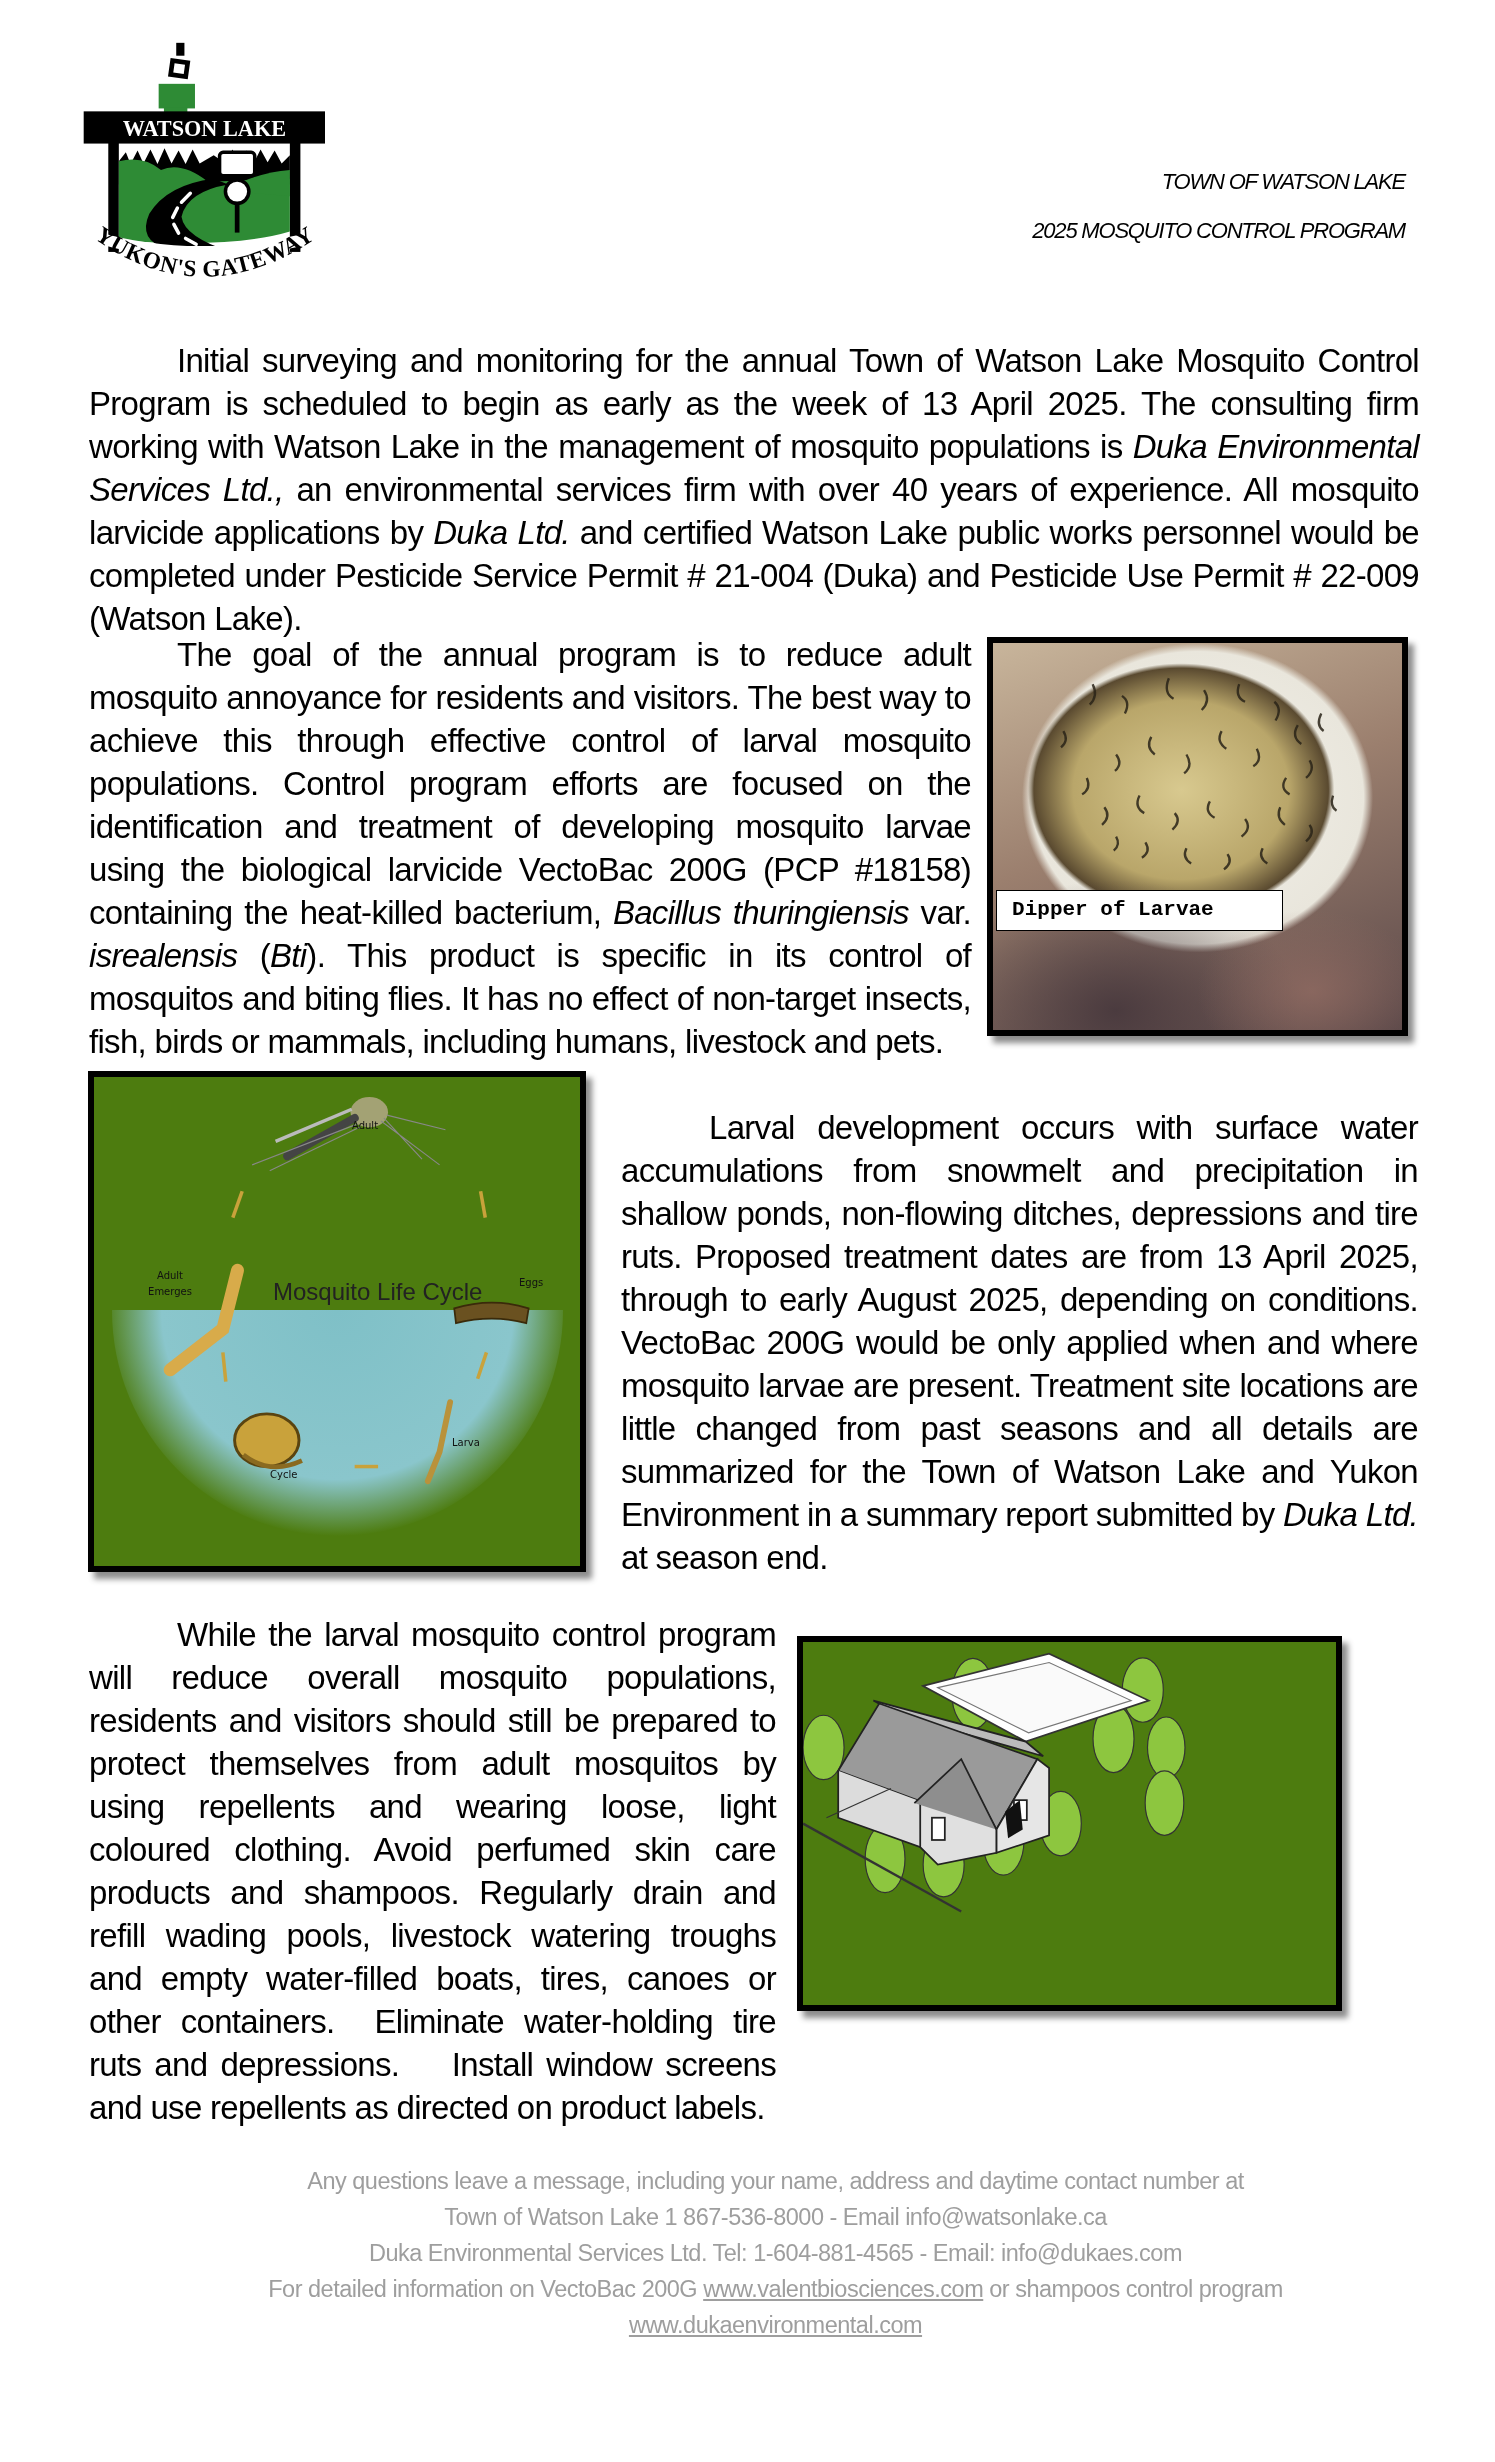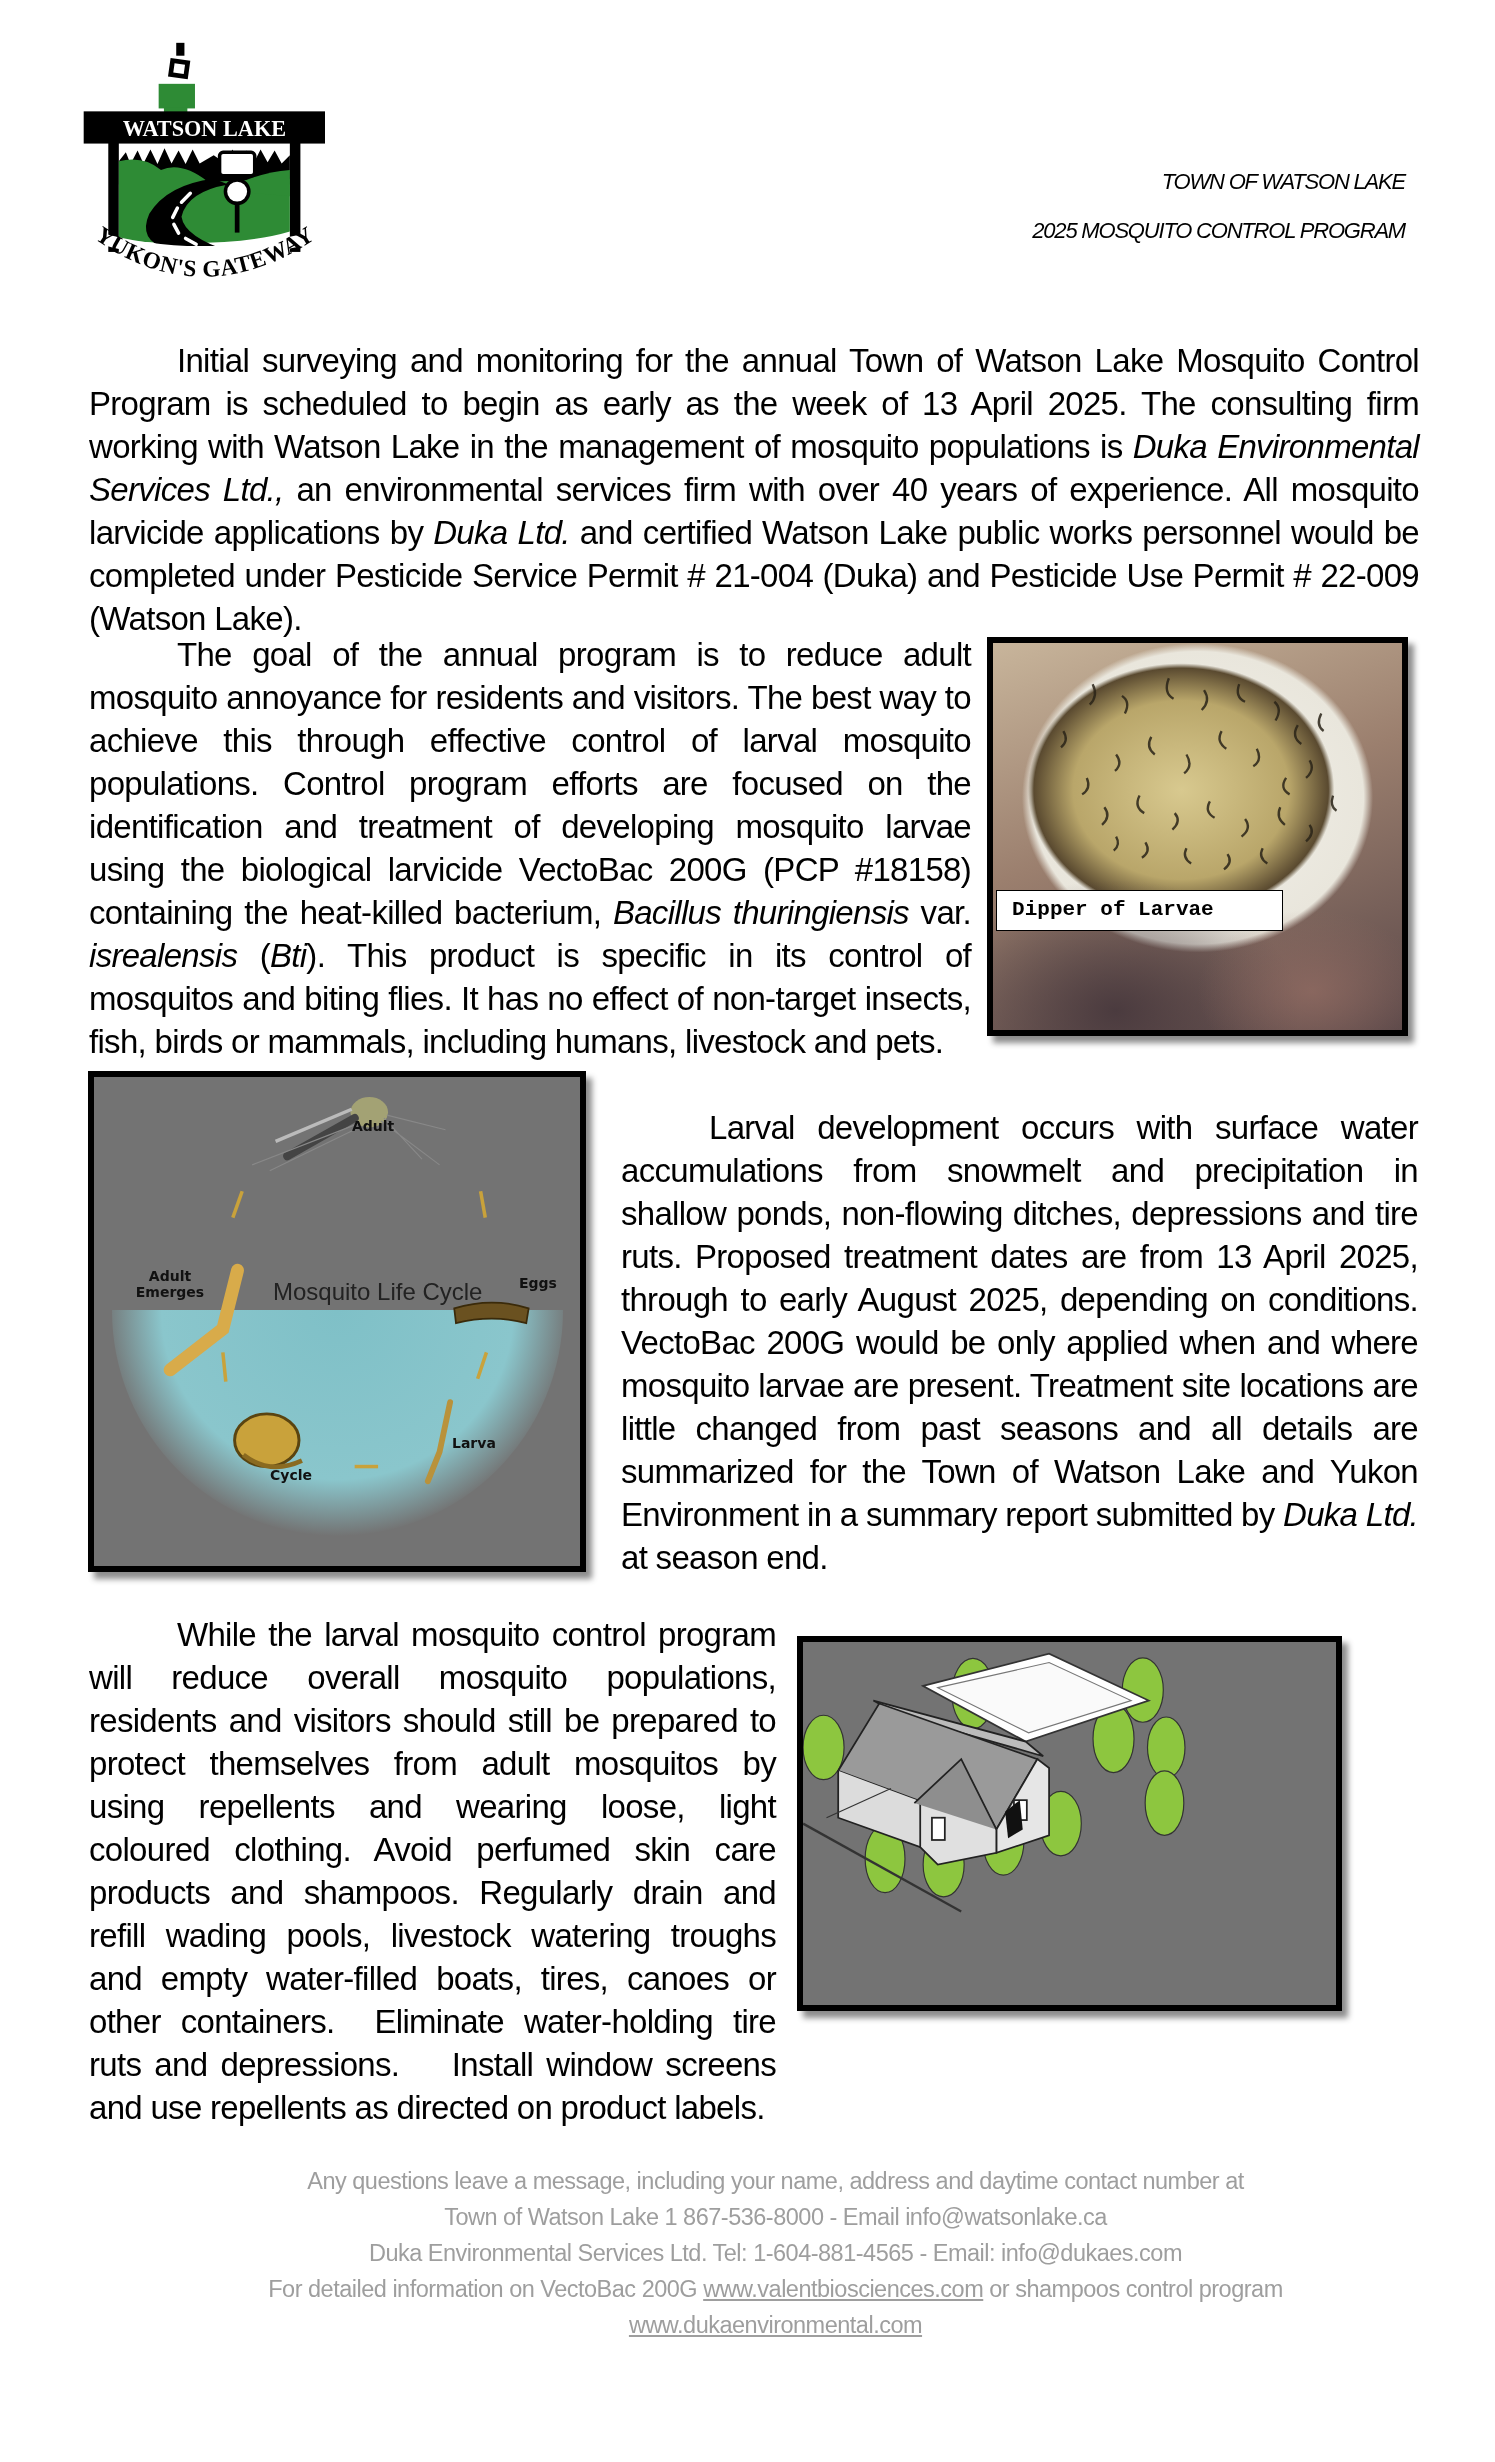--- a/index.html
+++ b/index.html
@@ -2,21 +2,21 @@
 <html style="font-size:9.4px"><head>
 <meta charset="utf-8">
 <style>
   html, body { margin:0; padding:0; background:#ffffff; }
   body { width:1495px; height:2462px; position:relative; overflow:hidden;
          font-family:"Liberation Sans", sans-serif; color:#000; }
   .abs { position:absolute; }
   .para { font-size:33px; line-height:43px; text-align:justify; letter-spacing:-0.7px; }
   .para .indent { display:inline-block; width:88px; }
   .para i { font-style:italic; }
-  .framed { border:6.4px solid #000; box-shadow:5.9px 7px 5.9px rgba(0,0,0,0.45); background:#737373; overflow:hidden; box-sizing:border-box; }
+  .framed { border:6.4px solid #000; box-shadow:5.9px 7px 5.9px rgba(0,0,0,0.45); background:#4d7c0f; overflow:hidden; box-sizing:border-box; }
 
   
   #title { right:90px; top:157px; text-align:right; font-style:italic; font-size:22px; line-height:49px; letter-spacing:-1.2px; }
 
   
   #logo { left:79px; top:38px; width:246px; height:258px; }
 
   
   #larvae { left:987px; top:637px; width:421px; height:399px; }
   #larvae .bg { position:absolute; inset:0;
@@ -29,21 +29,21 @@
   #larvae .dots { position:absolute; inset:0; }
   #larvae-caption { position:absolute; left:2.9px; top:247px; width:287px; height:41px; background:#fff;
     border:1.8px solid #000; box-sizing:border-box; font-family:"Liberation Mono", monospace;
     font-weight:bold; font-size:21px; line-height:38px; padding-left:15.2px; }
 
   
   #lifecycle { left:88px; top:1071px; width:498px; height:501px; }
   #lifecycle .water { position:absolute; left:17.6px; top:233px; width:451px; height:226px;
     background:radial-gradient(ellipse 52% 100% at 50% 0%, #7fc0c7 0%, #8ac6cc 75%, rgba(255,255,255,0) 100%);
     border-radius:0 0 226px 226px; }
-  .lc-label { position:absolute; font-family:"DejaVu Sans", sans-serif; font-weight:bold; font-size:14px; color:#111; text-align:center; line-height:16.4px; }
+  .lc-label { position:absolute; font-family:"DejaVu Sans", sans-serif; font-weight:normal; font-size:10px; color:#111; text-align:center; line-height:16.4px; }
   .lc-title { position:absolute; font-family:Liberation Sans, sans-serif; font-size:24px; color:#222; }
 
   
   #house { left:797px; top:1636px; width:545px; height:375px; }
 
   
   #footer { left:0; top:2163px; width:1495px; text-align:center; color:#9e9e9e; font-size:23.5px; line-height:36px; letter-spacing:-0.5px;padding-left:28px; }
   #footer a { color:#9e9e9e; text-decoration:underline; }
 </style>
 </head>

